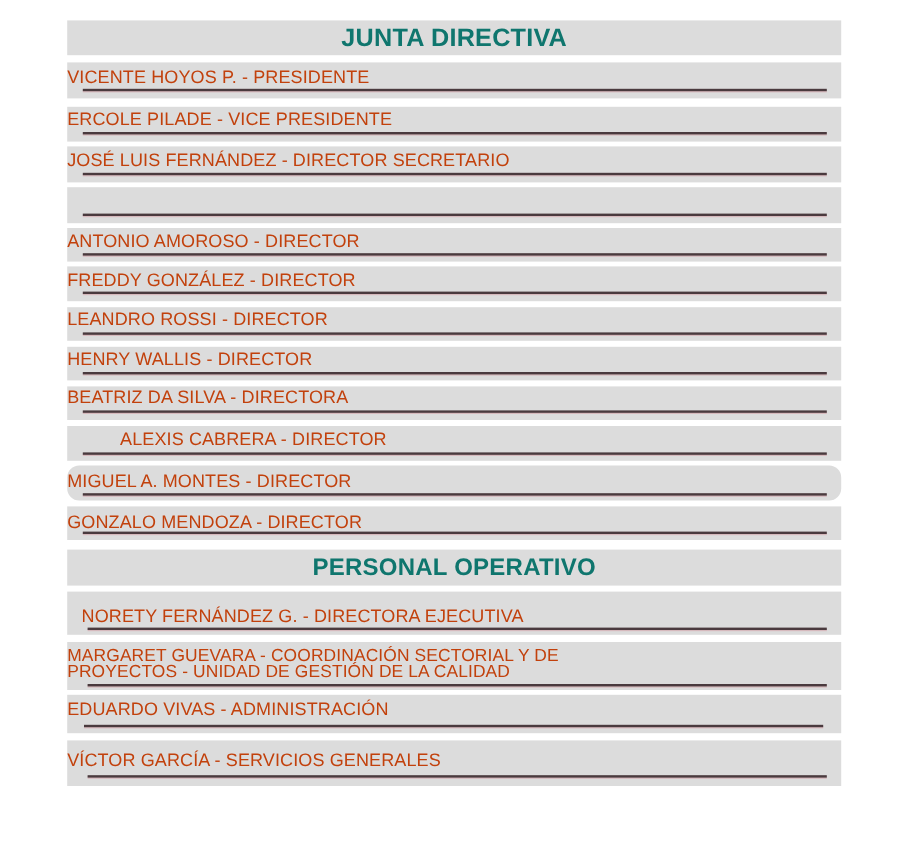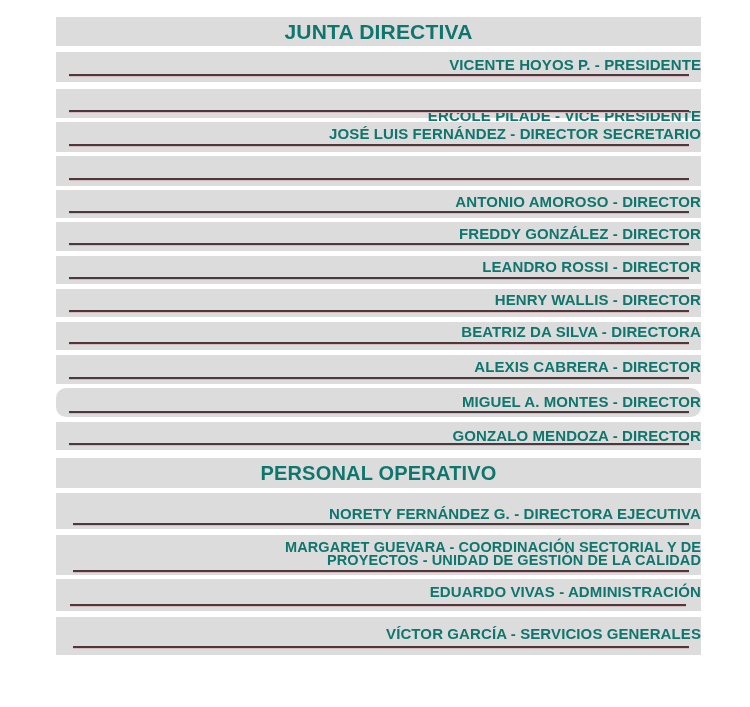--- a/index.html
+++ b/index.html
@@ -25,23 +25,23 @@
     text-align: center;
     color: #0f766e;
     font-weight: bold;
     font-size: 21px;
     letter-spacing: 0.2px;
   }
   .row-text {
     position: absolute;
     left: 0;
     right: 0;
-    text-align: right;
-    color: #0f766e;
-    font-weight: bold;
+    text-align: left;
+    color: #c2410c;
+    font-weight: normal;
     font-size: 15px;
     line-height: 15px;
     letter-spacing: 0.1px;
   }
   .row-text.two-line {
     line-height: 14px;
     font-size: 14.5px;
   }
   .underline {
     position: absolute;
@@ -58,21 +58,21 @@
 <div class="card header" style="top:17px;height:29px;line-height:30px;">
   <span>JUNTA DIRECTIVA</span>
 </div>
 
 <div class="card" style="top:52px;height:30px;">
   <div class="row-text" style="top:5px;">VICENTE  HOYOS  P. - PRESIDENTE</div>
   <div class="underline" style="top:22px;"></div>
 </div>
 
 <div class="card" style="top:89px;height:29px;">
-  <div class="row-text" style="top:3px;margin-top:16px;">ERCOLE PILADE - VICE PRESIDENTE</div>
+  <div class="row-text" style="top:3px;">ERCOLE PILADE - VICE PRESIDENTE</div>
   <div class="underline" style="top:21px;"></div>
 </div>
 
 <div class="card" style="top:122px;height:30px;">
   <div class="row-text" style="top:4px;">JOSÉ LUIS FERNÁNDEZ - DIRECTOR SECRETARIO</div>
   <div class="underline" style="top:22px;"></div>
 </div>
 
 <div class="card" style="top:156px;height:30px;">
   <div class="underline" style="top:22px;"></div>

